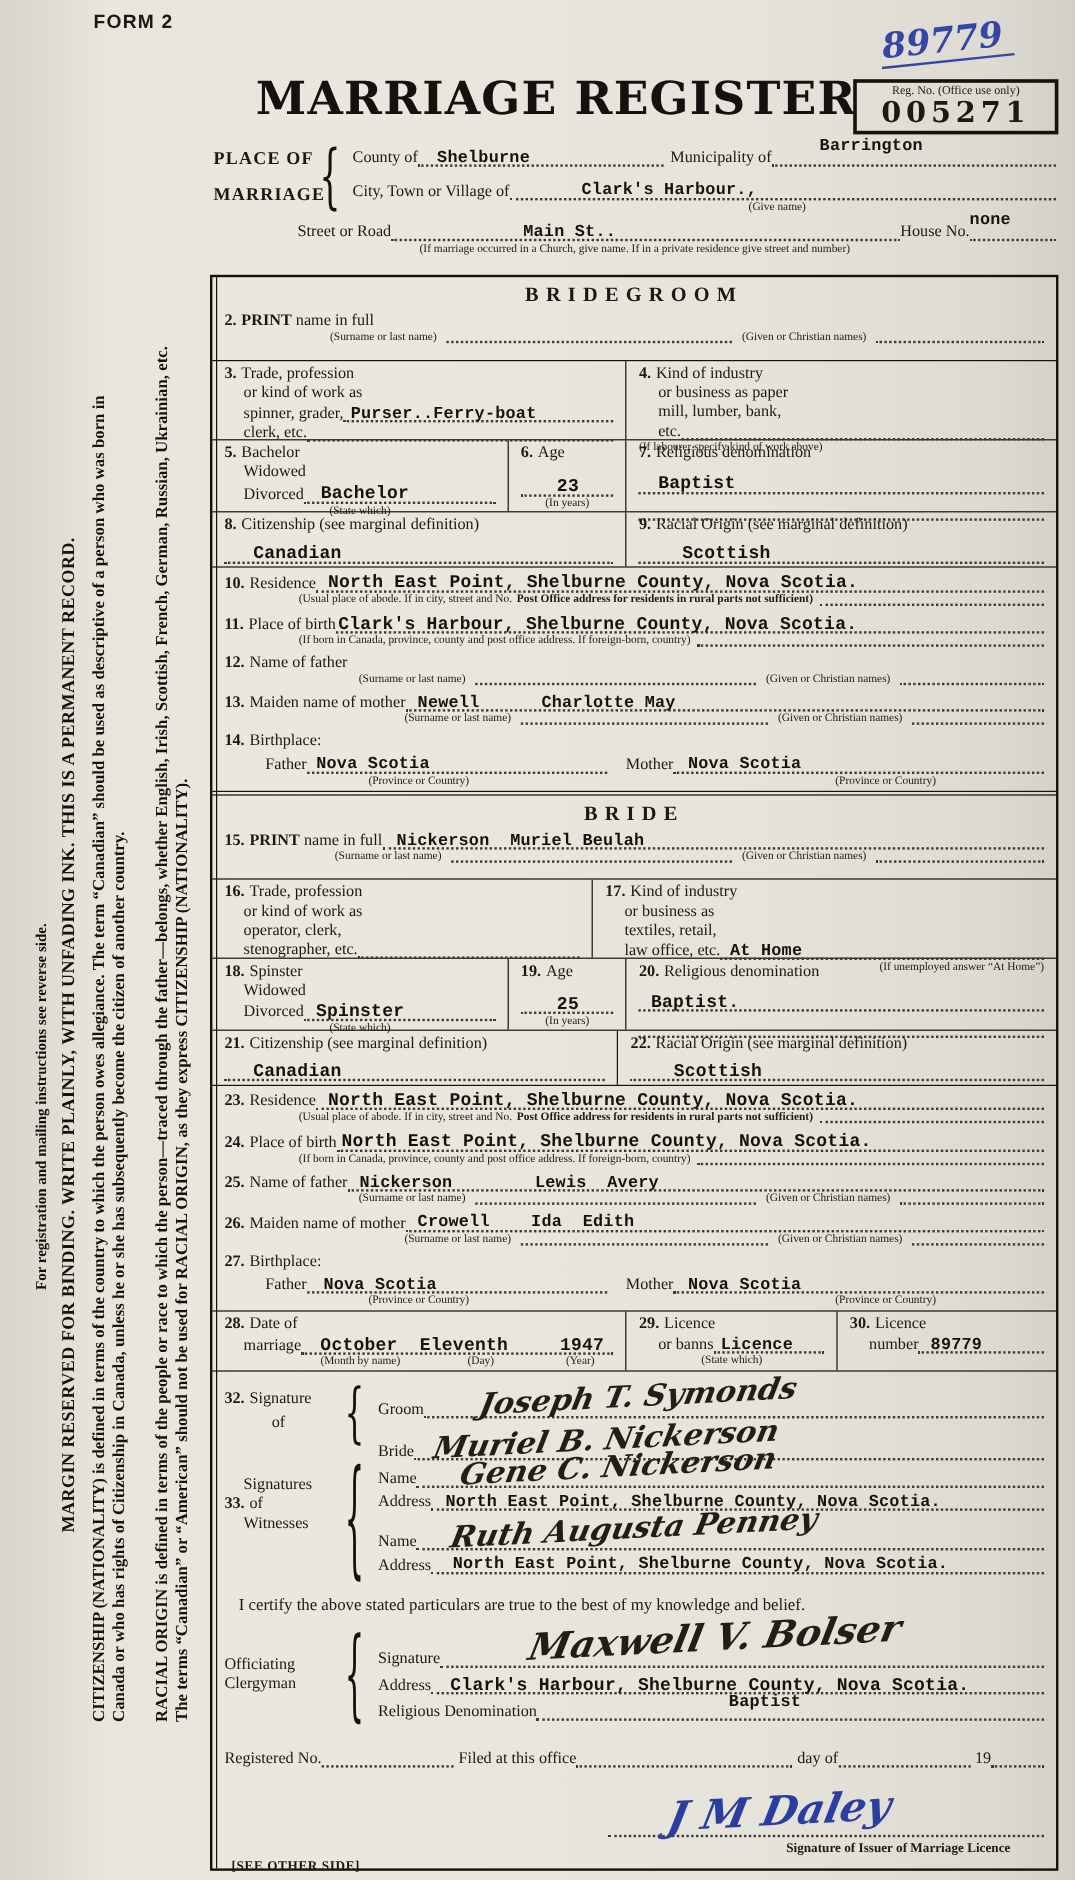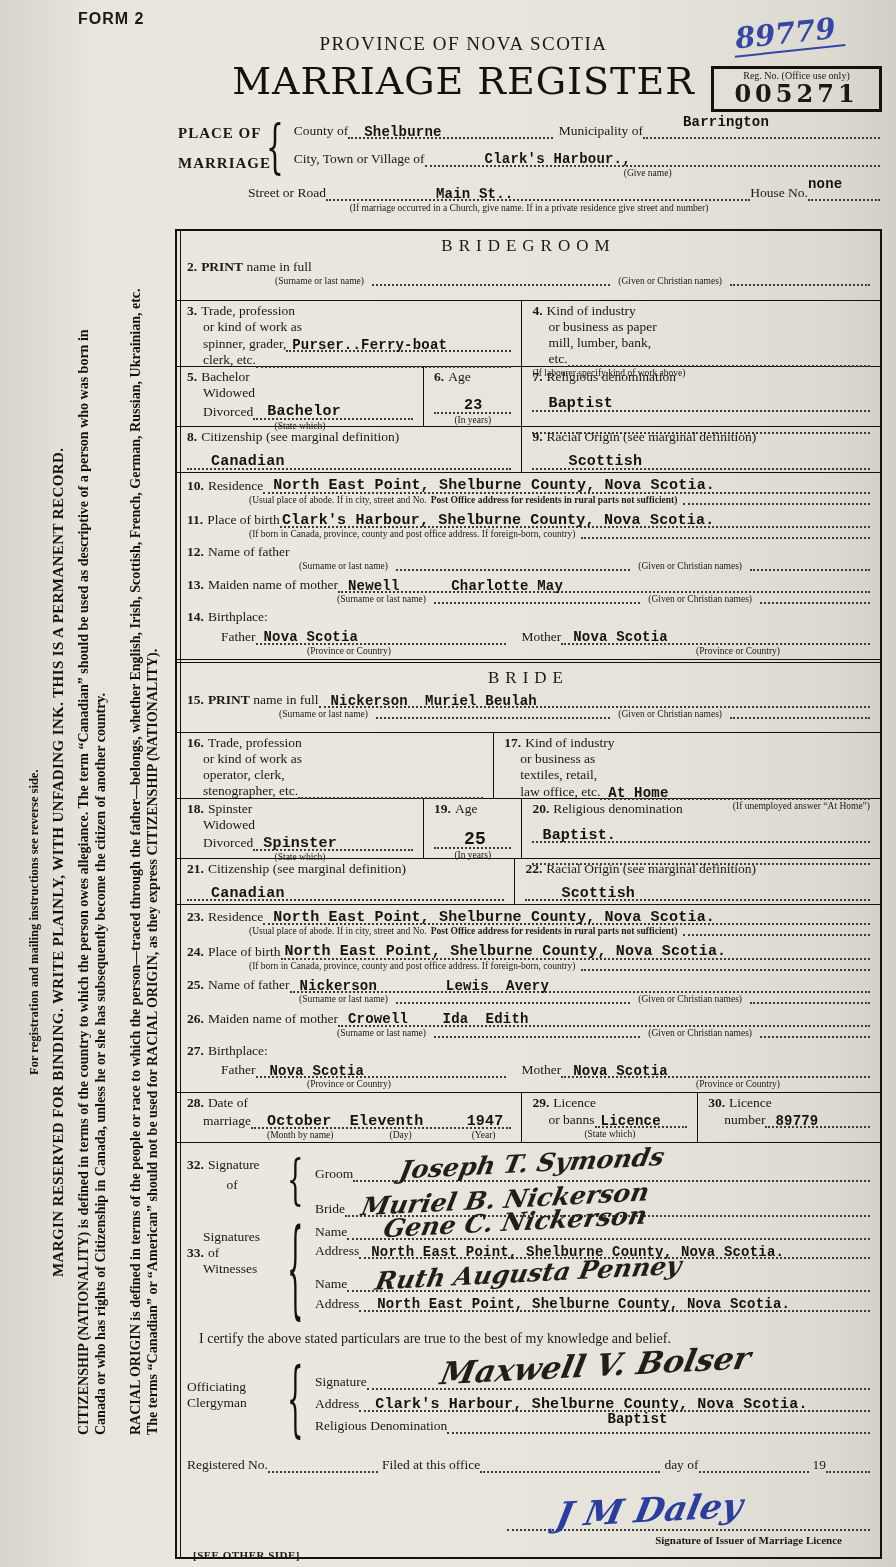--- a/index.html
+++ b/index.html
@@ -10,21 +10,21 @@
   .vnote{position:absolute;writing-mode:vertical-rl;transform:rotate(180deg);font-weight:bold;color:#14110e}
   .n-reg{left:27px;top:648px;height:548px;font-size:12.5px;text-align:center}
   .n-bind{left:50px;top:412px;height:900px;font-size:15px;letter-spacing:.4px;text-align:center}
   .n-cit{left:76px;top:283px;height:1152px;width:50px;font-size:14px;line-height:16.5px}
   .n-rac{left:128px;top:283px;height:1152px;width:46px;font-size:14px;line-height:16.5px}
   .form-no{position:absolute;left:78px;top:10px;font-family:"Liberation Sans",sans-serif;font-weight:bold;font-size:16px;letter-spacing:1px}
   .province{position:absolute;left:175px;top:33px;width:577px;text-align:center;font-size:19px;letter-spacing:1.5px}
   .hw-regno{position:absolute;left:733px;top:18px;font-family:"DejaVu Serif",serif;font-style:italic;font-weight:bold;
     font-size:29px;color:#3646a5;transform:rotate(-6deg);border-bottom:2px solid #3646a5;padding:0 8px 0 2px;line-height:1.1}
   .title{position:absolute;left:175px;top:59px;width:577px;text-align:center;font-family:"DejaVu Serif",serif;
-    font-weight:normal;font-size:38px;letter-spacing:1px;color:#14110e}
+    font-weight:bold;font-size:38px;letter-spacing:1px;color:#14110e}
   .regbox{position:absolute;left:711px;top:66px;width:171px;border:3px solid #14110e;text-align:center;padding:1px 2px 3px}
   .regbox-label{font-size:10px;white-space:nowrap}
   .regbox-num{font-family:"DejaVu Serif",serif;font-weight:bold;font-size:24px;letter-spacing:4px;line-height:1.05}
   .placeblock{position:absolute;left:178px;top:118px;width:702px}
   .place-top{display:flex}
   .place-label{font-weight:bold;font-size:15px;letter-spacing:1px;line-height:30px;width:88px}
   .brace::before{content:"{"}
   .brace{font-family:"DejaVu Serif",serif;color:#14110e;display:inline-block;line-height:1}
   .b-place{font-size:28px;align-self:center;transform:scaleY(2.1);margin:0 10px 0 0}
   .b2{font-size:26px;transform:scaleY(2.1)}
@@ -39,21 +39,21 @@
     color:#16130f;position:relative;top:3px;line-height:1.1}
   .typed.hi{top:-7px}
   .cap{font-size:9.5px;white-space:nowrap;color:#1b1815}
   .capb{font-weight:bold}
   .caps{display:flex;align-items:flex-start;margin-top:1px}
   .table{position:absolute;left:175px;top:229px;width:707px;height:1330px;border:2px solid #14110e;display:flex;flex-direction:column}
   .table::before{content:"";position:absolute;left:3px;top:0;bottom:0;width:1px;background:#14110e;z-index:2}
   .row{display:flex;border-bottom:1px solid #14110e}
   .row.nb{border-bottom:none}
   .row.dbl{border-bottom:4px double #14110e}
-  .sechead{display:block;font-weight:normal;font-size:17px;letter-spacing:6px;text-align:center;padding:5px 0 1px}
+  .sechead{display:block;font-weight:bold;font-size:17px;letter-spacing:6px;text-align:center;padding:5px 0 1px}
   .c{padding:2px 10px 3px;position:relative}
   .vdiv{border-left:1px solid #14110e}
   .line{display:flex;align-items:flex-end}
   .ind{padding-left:16px}
   .mt2{margin-top:2px}
   .w49{width:49%}.w35{width:35%}.w14{width:14%}.w45{width:45%}.w25{width:25%}.w48{width:48%}
   .grow{flex:1;min-width:0}
   .hw{font-family:"DejaVu Serif",serif;font-style:italic;font-weight:bold;font-size:25px;line-height:1;color:#211d19;
     transform:skewX(-14deg) rotate(-3deg);transform-origin:left bottom;position:relative;top:5px;white-space:nowrap}
   .hw.big{font-size:31px}
@@ -68,21 +68,20 @@
 <body>
 
 <div class="page">
 
   <div class="vnote n-reg">For registration and mailing instructions see reverse side.</div>
   <div class="vnote n-bind">MARGIN RESERVED FOR BINDING.  WRITE PLAINLY, WITH UNFADING INK.  THIS IS A PERMANENT RECORD.</div>
   <div class="vnote n-cit">CITIZENSHIP (NATIONALITY) is defined in terms of the country to which the person owes allegiance.  The term “Canadian” should be used as descriptive of a person who was born in Canada or who has rights of Citizenship in Canada, unless he or she has subsequently become the citizen of another country.</div>
   <div class="vnote n-rac">RACIAL ORIGIN is defined in terms of the people or race to which the person—traced through the father—belongs, whether English, Irish, Scottish, French, German, Russian, Ukrainian, etc.  The terms “Canadian” or “American” should not be used for RACIAL ORIGIN, as they express CITIZENSHIP (NATIONALITY).</div>
 
   <div class="form-no">FORM 2</div>
-  <div class="province">PROVINCE OF NOVA SCOTIA</div>
   <div class="hw-regno">89779</div>
   <div class="title">MARRIAGE REGISTER</div>
   <div class="regbox">
     <div class="regbox-label">Reg. No. (Office use only)</div>
     <div class="regbox-num">005271</div>
   </div>
 
   <div class="placeblock">
     <div class="place-top">
       <div class="place-label">
@@ -429,21 +428,21 @@
             <span class="cap">(State which)</span>
           </div>
       </div>
       <div class="c w14 vdiv">
         <div class="line">
             <span class="num">19.</span>
             <span class="lbl">Age</span>
           </div>
         <div class="line" style="margin-top:10px">
             <span class="fill">
-              <span class="typed" style="padding-left:30px;font-size:18px">25</span>
+              <span class="typed" style="padding-left:30px;font-size:15px">25</span>
             </span>
           </div>
         <div class="caps" style="justify-content:center">
             <span class="cap">(In years)</span>
           </div>
       </div>
       <div class="c grow vdiv">
         <div class="line">
             <span class="num">20.</span>
             <span class="lbl">Religious denomination</span>

